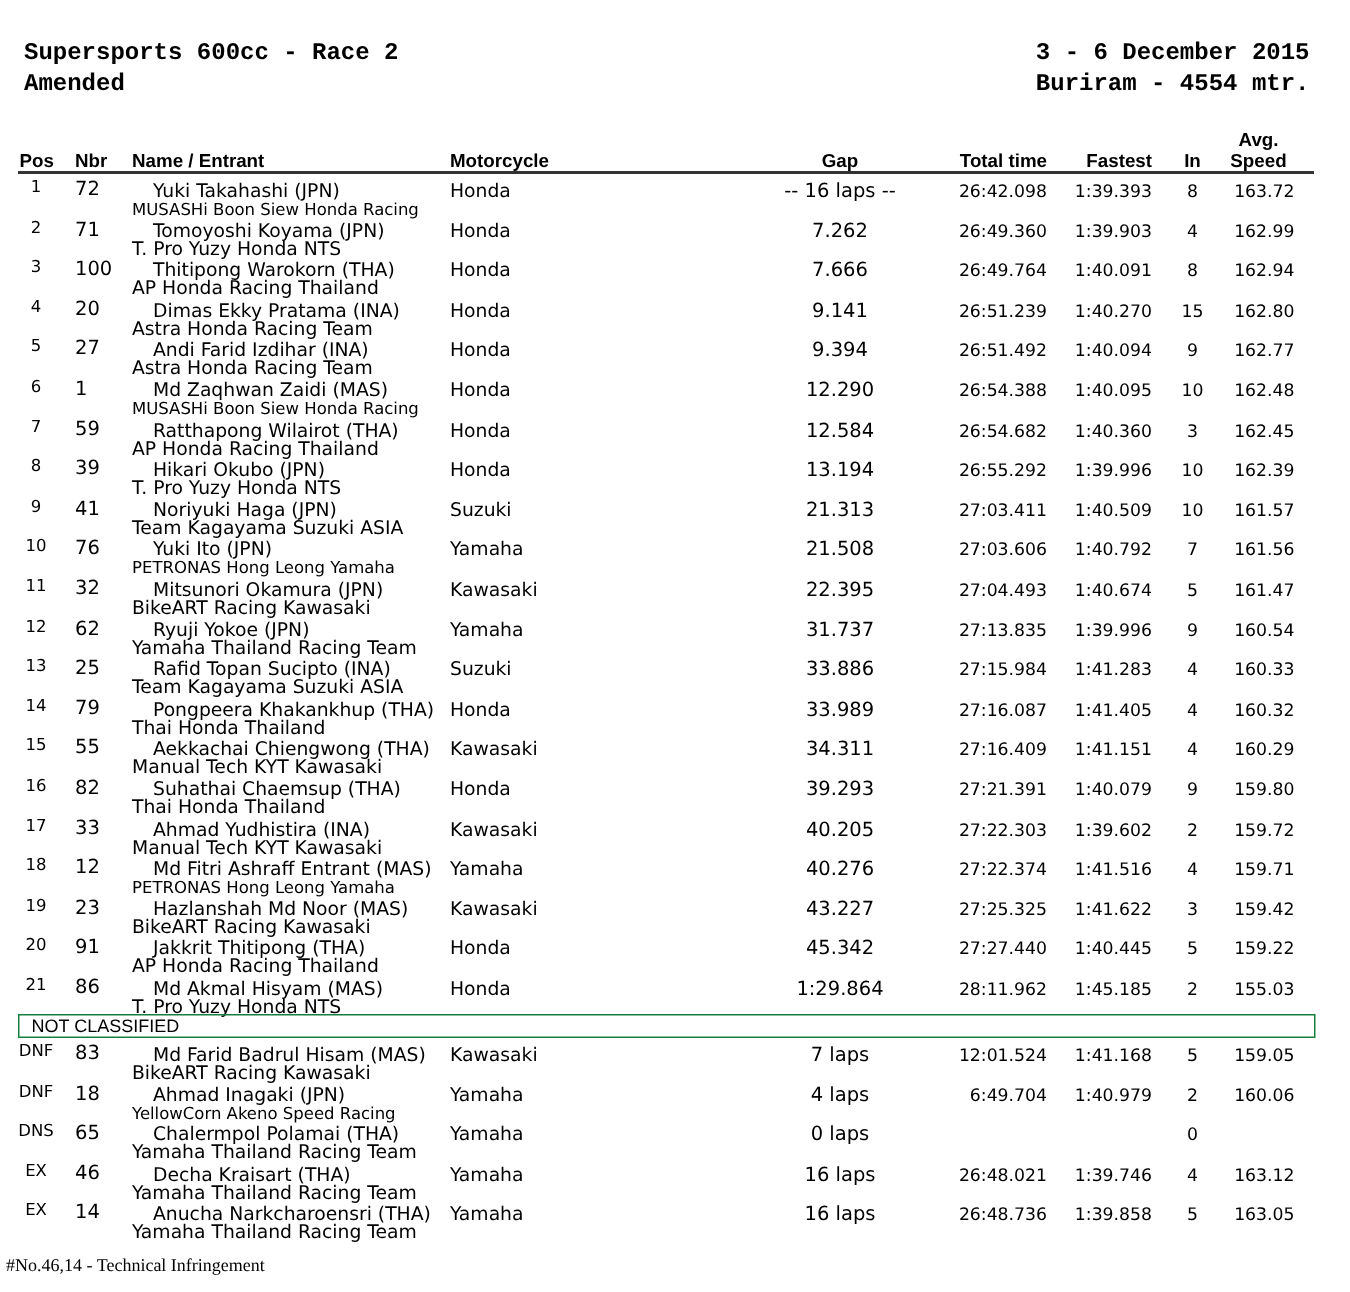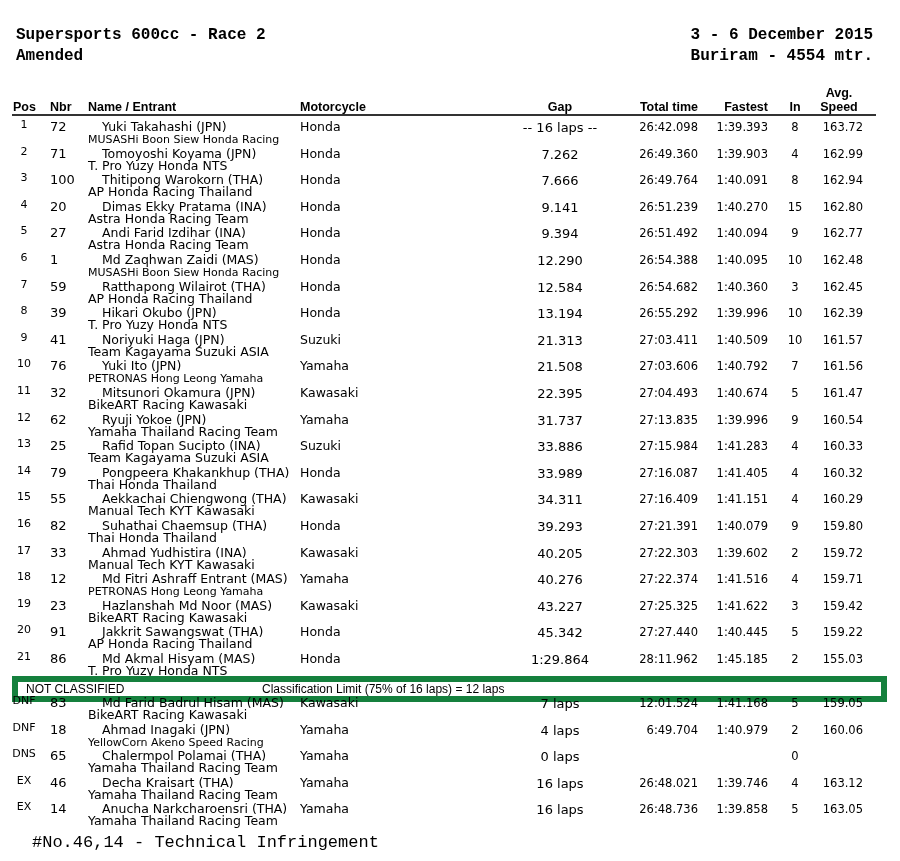--- a/index.html
+++ b/index.html
@@ -14,24 +14,24 @@
   .nbr { left: 50px; font-size: 13px; top: 4px; text-align: right; }
   .name { left: 88px; margin-left: 14px; }
   .team { left: 88px; top: 16px; }
   .team.small { font-size: 11px; top: 17px; }
   .moto { left: 300px; }
   .gap { left: 500px; width: 120px; text-align: center; font-size: 13px; top: 5px; }
   .total { left: 620px; width: 78px; text-align: right; font-size: 11.5px; top: 4px; }
   .fastest { left: 700px; width: 68px; text-align: right; font-size: 11.5px; top: 4px; }
   .in { left: 780px; width: 30px; text-align: center; font-size: 11.5px; top: 4px; }
   .speed { left: 815px; width: 48px; text-align: right; font-size: 11.5px; top: 4px; }
-  .nc-box { position: absolute; left: 12px; top: 676px; width: 863px; height: 14px; border: 6px solid #15803d; background: transparent; }
+  .nc-box { position: absolute; left: 12px; top: 676px; width: 863px; height: 14px; border: 1px solid #15803d; background: transparent; }
   .nc-label { position: absolute; left: 8px; top: 0px; font-family: "Liberation Sans", sans-serif; font-size: 12px; line-height: 14px; }
   .nc-limit { position: absolute; left: 244px; top: 0px; font-family: "Liberation Sans", sans-serif; font-size: 12px; line-height: 14px; }
-  .footnote { position: absolute; left: 32px; top: 836px; font-family: Liberation Mono, monospace; font-size: 17px; line-height: 14px; }
+  .footnote { position: absolute; left: 4px; top: 836px; font-family: Liberation Serif, serif; font-size: 12px; line-height: 14px; }
 </style>
 </head>
 <body>
 
 <div>
   <div class="title" style="left:16px; top:25px;">Supersports 600cc - Race 2</div>
   <div class="title" style="left:16px; top:46px;">Amended</div>
   <div class="title" style="right:27px; top:25px; ">3 - 6 December 2015</div>
   <div class="title" style="right:27px; top:46px; text-align:right;">Buriram - 4554 mtr.</div>
 
@@ -274,21 +274,21 @@
         <span class="cell moto">Kawasaki</span>
         <span class="cell gap">43.227</span>
         <span class="cell total">27:25.325</span>
         <span class="cell fastest">1:41.622</span>
         <span class="cell in">3</span>
         <span class="cell speed">159.42</span>
       </div>
       <div class="row" style="top: 621.4px;">
         <span class="cell pos">20</span>
         <span class="cell nbr">91</span>
-        <span class="cell name">Jakkrit Sawangswat (THA)</span>
+        <span class="cell name">Jakkrit Thitipong (THA)</span>
         <span class="cell team">AP Honda Racing Thailand</span>
         <span class="cell moto">Honda</span>
         <span class="cell gap">45.342</span>
         <span class="cell total">27:27.440</span>
         <span class="cell fastest">1:40.445</span>
         <span class="cell in">5</span>
         <span class="cell speed">159.22</span>
       </div>
       <div class="row" style="top: 648px;">
         <span class="cell pos">21</span>
@@ -299,21 +299,20 @@
         <span class="cell gap">1:29.864</span>
         <span class="cell total">28:11.962</span>
         <span class="cell fastest">1:45.185</span>
         <span class="cell in">2</span>
         <span class="cell speed">155.03</span>
       </div>
     </div>
 
   <div class="nc-box">
     <span class="nc-label">NOT CLASSIFIED</span>
-    <span class="nc-limit">Classification Limit (75% of 16 laps) = 12 laps</span>
   </div>
 
   <div id="unclassified-rows">
       <div class="row" style="top: 692px;">
         <span class="cell pos tag">DNF</span>
         <span class="cell nbr">83</span>
         <span class="cell name">Md Farid Badrul Hisam (MAS)</span>
         <span class="cell team">BikeART Racing Kawasaki</span>
         <span class="cell moto">Kawasaki</span>
         <span class="cell gap">7 laps</span>

